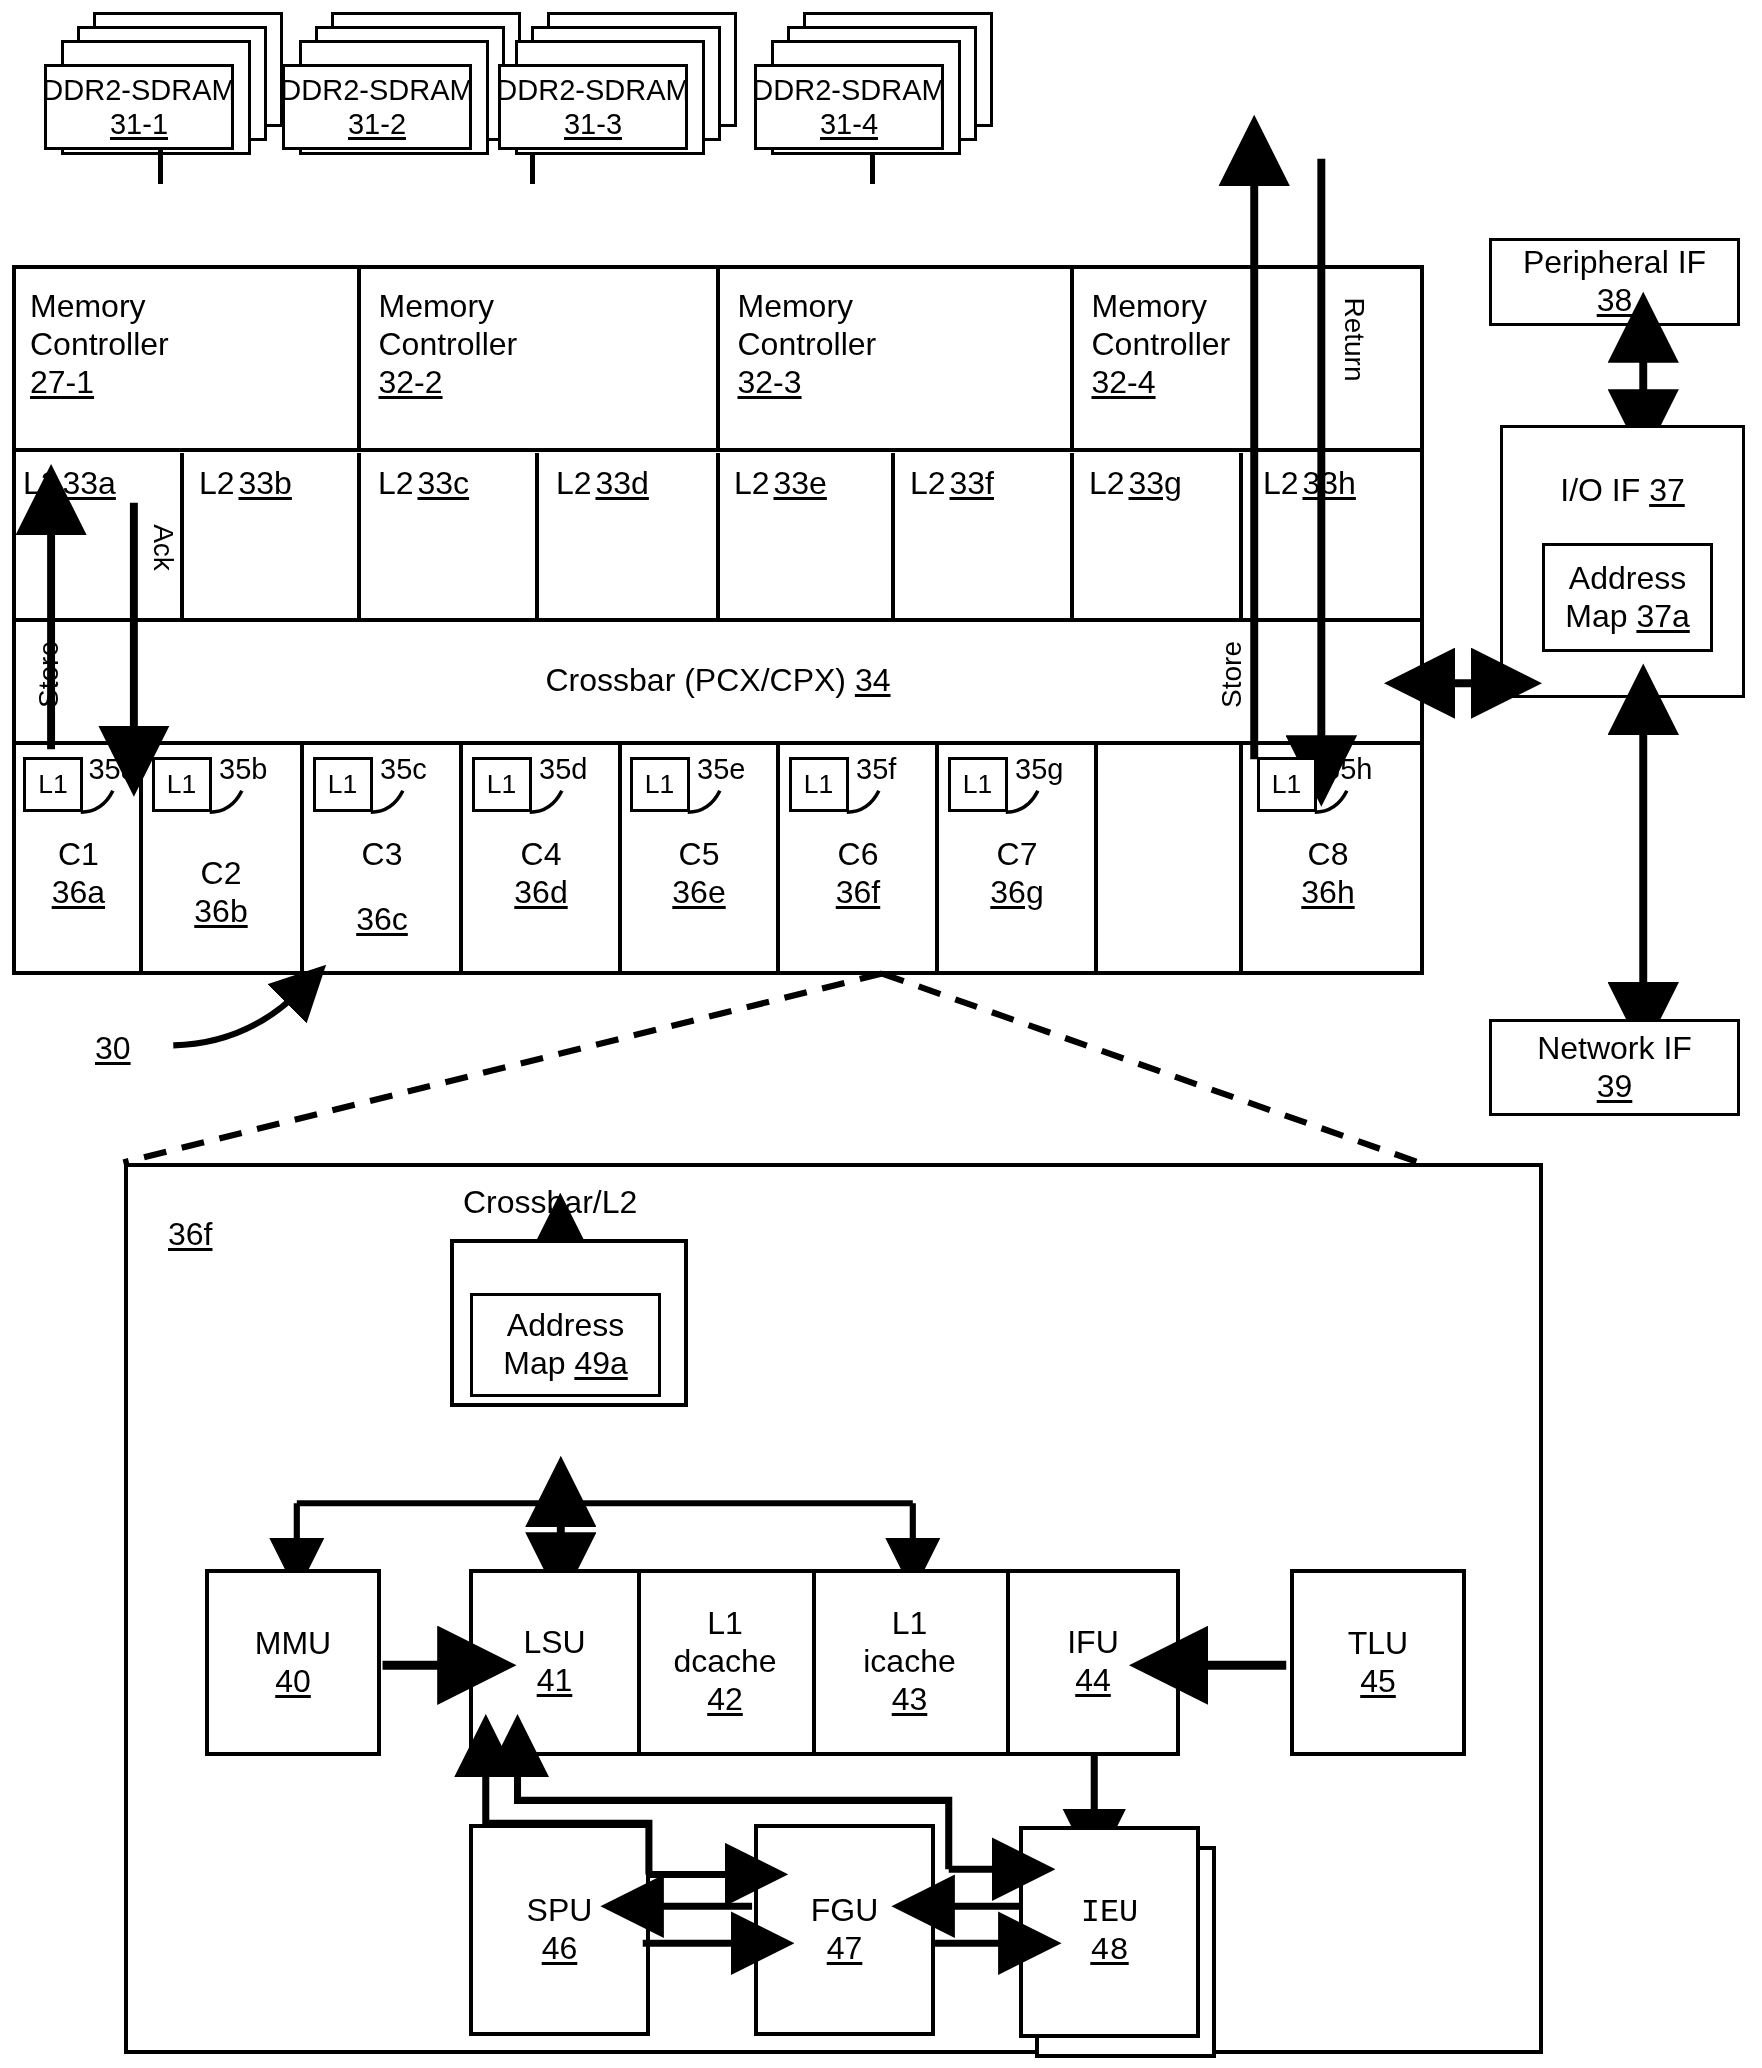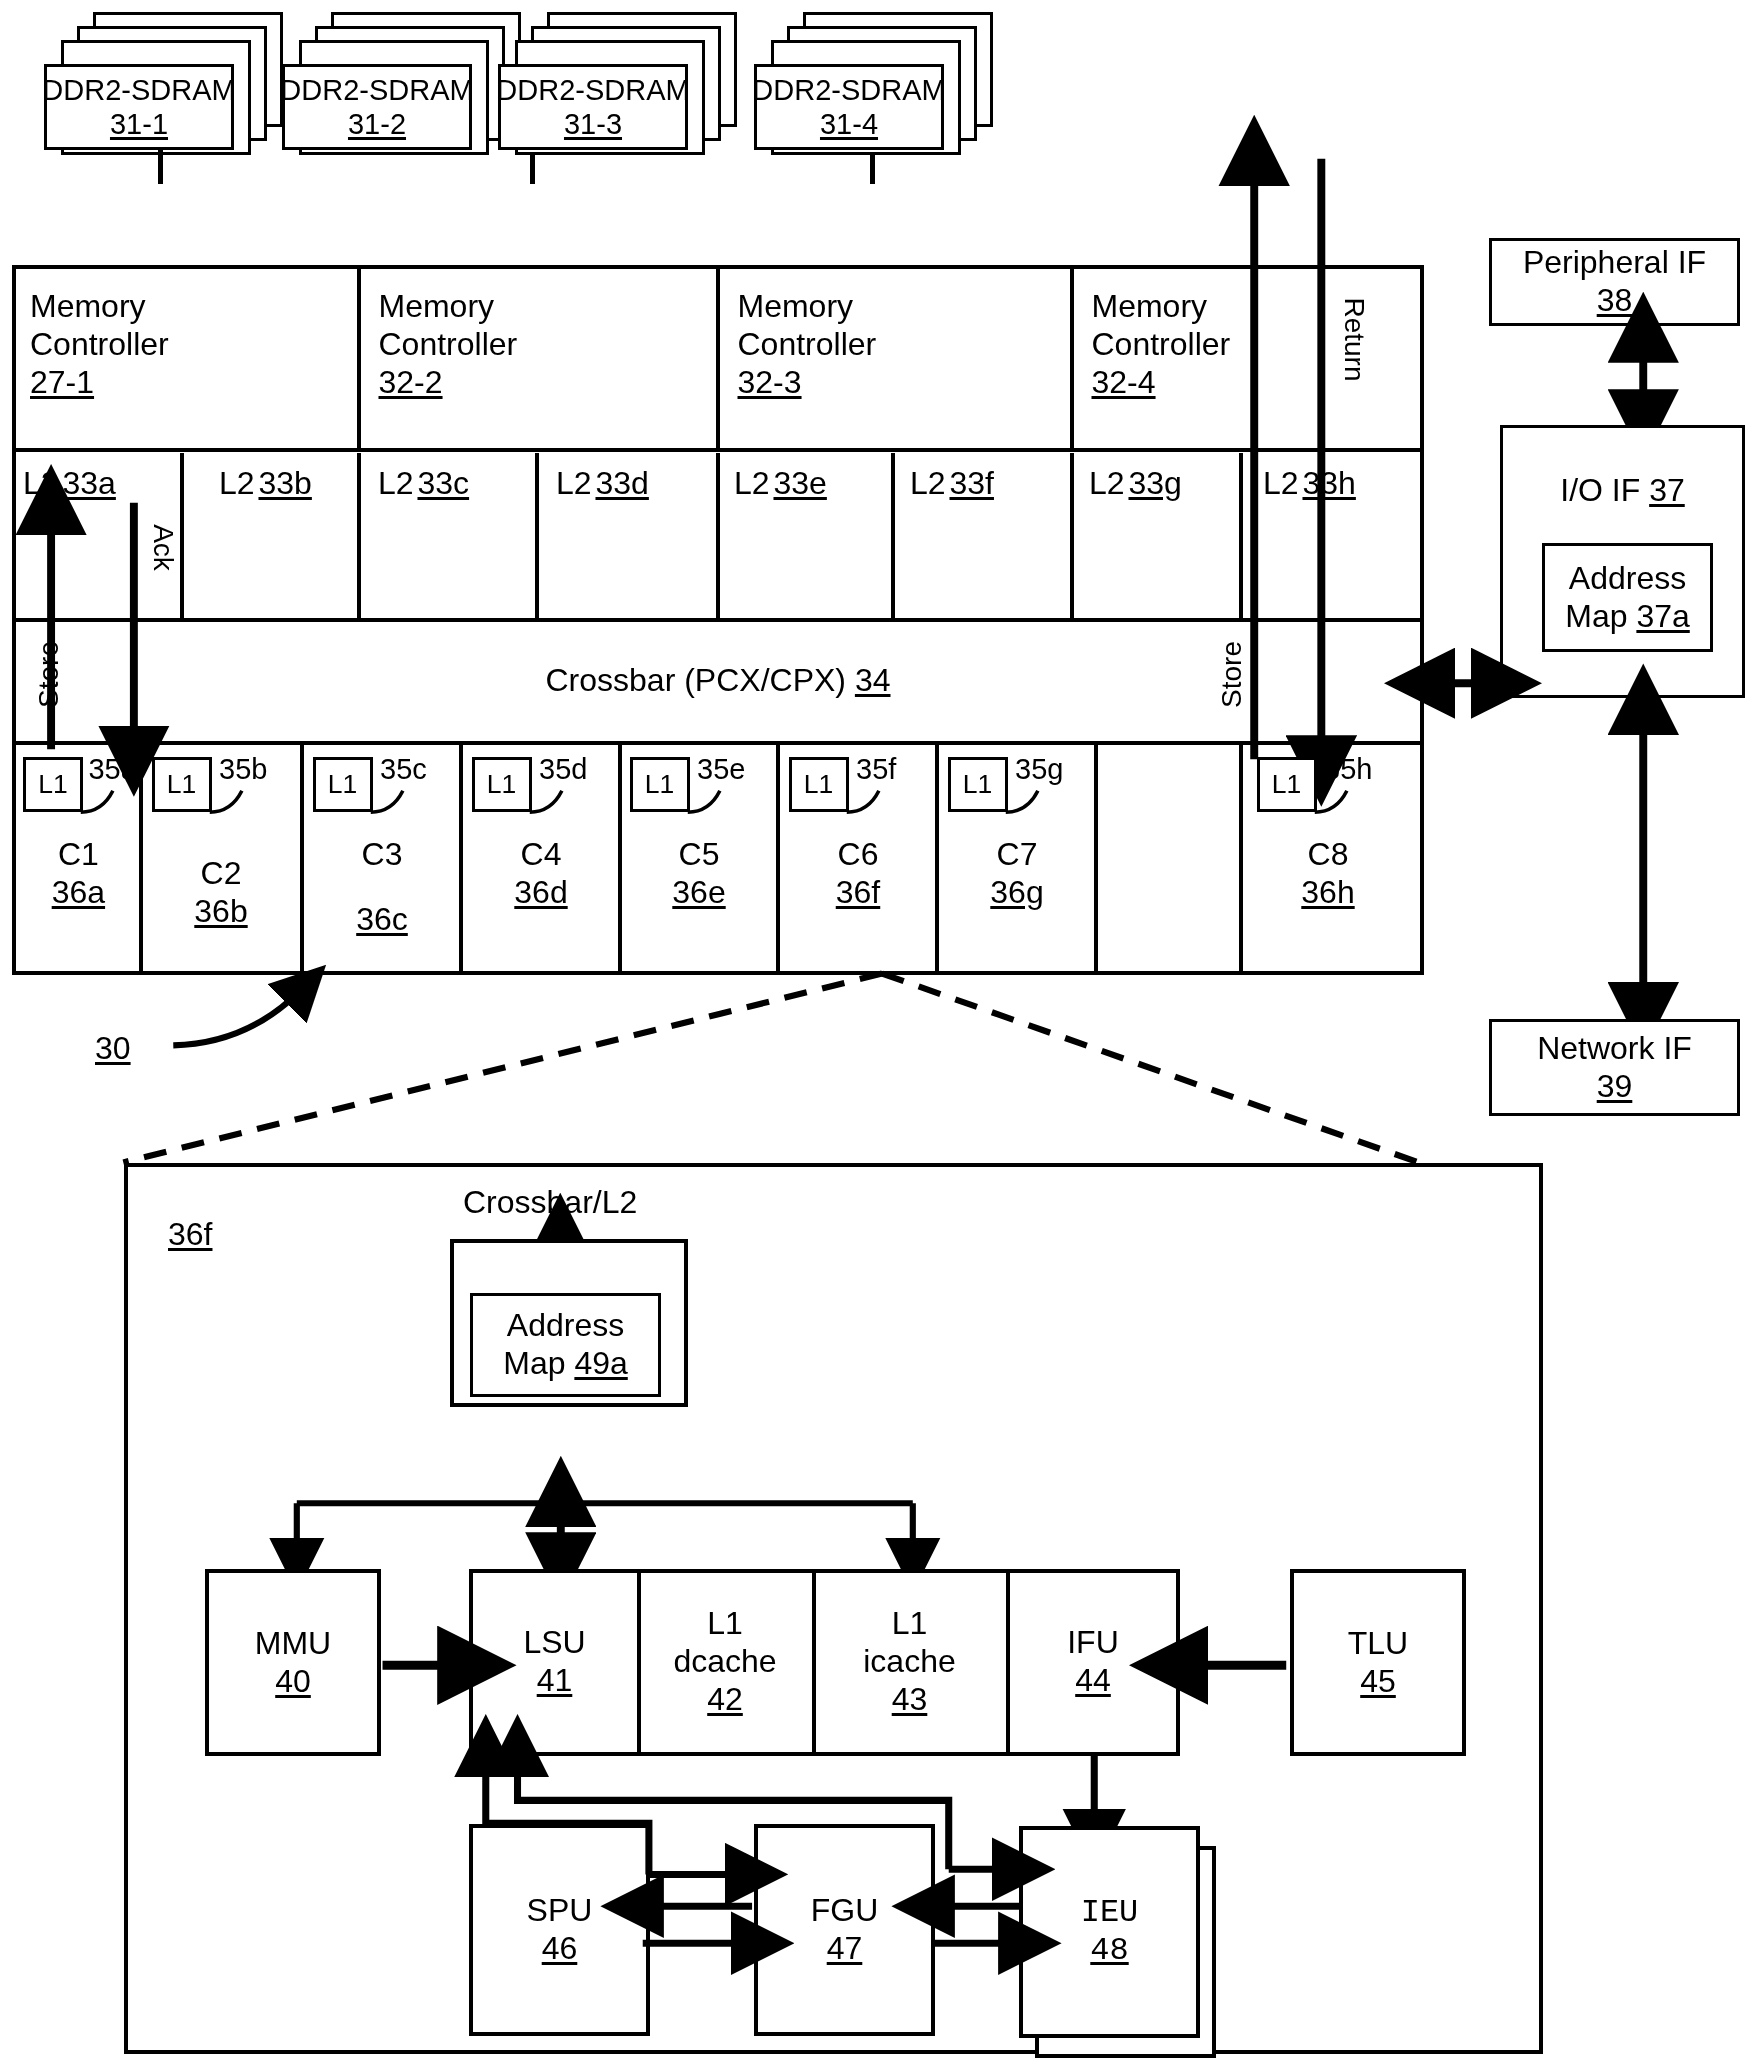--- a/index.html
+++ b/index.html
@@ -99,21 +99,21 @@
   <div class="hline" style="left:16px;top:618px;width:1404px;height:4.4px;"></div>
   <div class="vline" style="left:180px;top:453px;width:4.4px;height:166px;"></div>
   <div class="vline" style="left:357px;top:453px;width:4.4px;height:166px;"></div>
   <div class="vline" style="left:535px;top:453px;width:4.4px;height:166px;"></div>
   <div class="vline" style="left:716px;top:453px;width:4.4px;height:166px;"></div>
   <div class="vline" style="left:891px;top:453px;width:4.4px;height:166px;"></div>
   <div class="vline" style="left:1070px;top:453px;width:4.4px;height:166px;"></div>
   <div class="vline" style="left:1239px;top:453px;width:4.4px;height:166px;"></div>
 
   <div class="abs" style="left:23px;top:465px;"><span class="lbl-lg">L2</span> <span class="lbl-lg"><u class="n">33a</u></span></div>
-  <div class="abs" style="left:199px;top:465px;margin-left:20px;"><span class="lbl-lg">L2</span> <span class="lbl-lg"><u class="n">33b</u></span></div>
+  <div class="abs" style="left:199px;top:465px;"><span class="lbl-lg">L2</span> <span class="lbl-lg"><u class="n">33b</u></span></div>
   <div class="abs" style="left:378px;top:465px;"><span class="lbl-lg">L2</span> <span class="lbl-lg"><u class="n">33c</u></span></div>
   <div class="abs" style="left:556px;top:465px;"><span class="lbl-lg">L2</span> <span class="lbl-lg"><u class="n">33d</u></span></div>
   <div class="abs" style="left:734px;top:465px;"><span class="lbl-lg">L2</span> <span class="lbl-lg"><u class="n">33e</u></span></div>
   <div class="abs" style="left:910px;top:465px;"><span class="lbl-lg">L2</span> <span class="lbl-lg"><u class="n">33f</u></span></div>
   <div class="abs" style="left:1089px;top:465px;"><span class="lbl-lg">L2</span> <span class="lbl-lg"><u class="n">33g</u></span></div>
   <div class="abs" style="left:1263px;top:465px;"><span class="lbl-lg">L2</span> <span class="lbl-lg"><u class="n">33h</u></span></div>
 
   <div class="hline" style="left:16px;top:741px;width:1404px;height:4.4px;"></div>
   <div class="abs ctr" style="left:16px;top:618px;width:1404px;height:125px;">
     <div class="lbl-lg"><span>Crossbar (PCX/CPX)</span> <u class="n">34</u></div>

